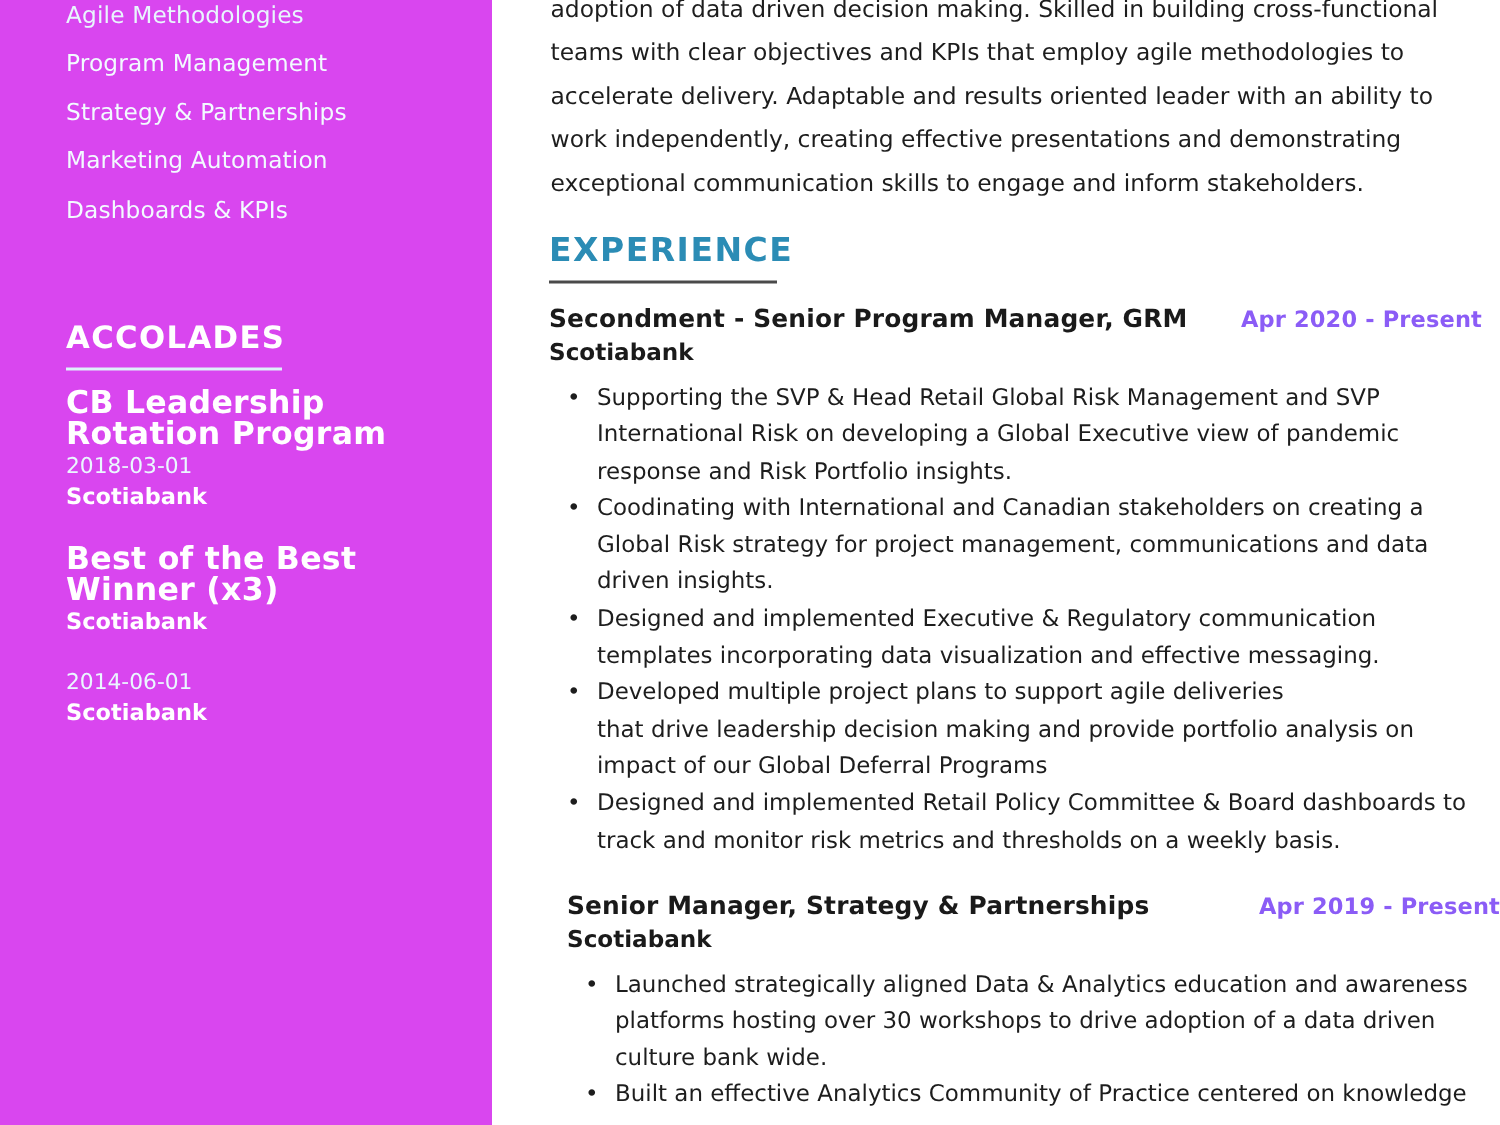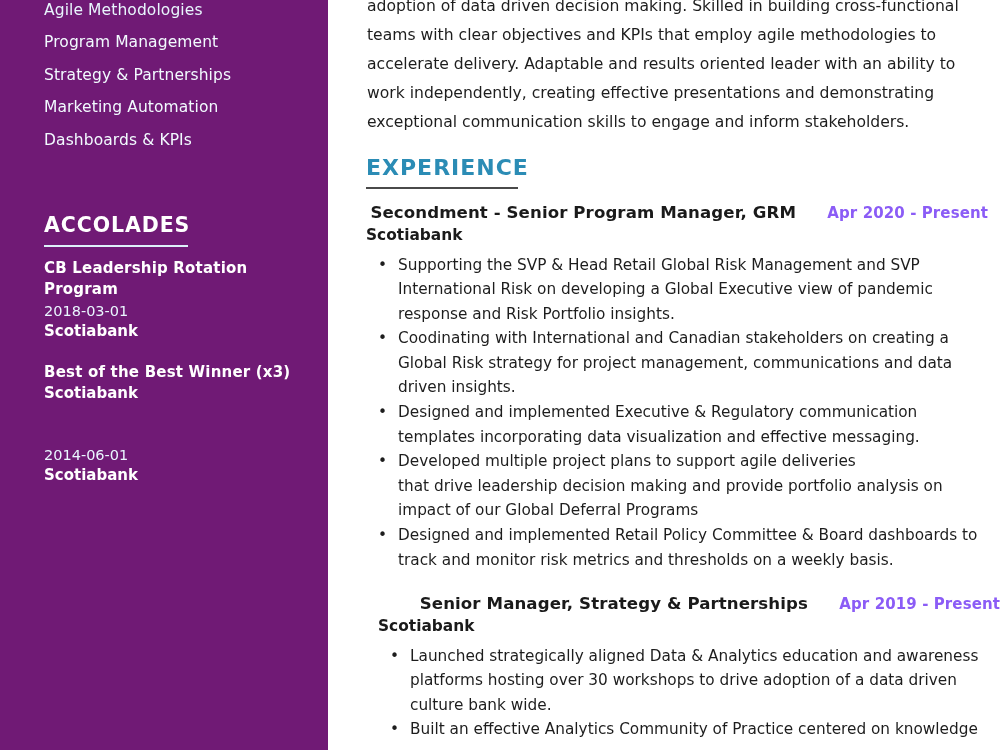--- a/index.html
+++ b/index.html
@@ -15,21 +15,21 @@
     position: relative;
   }
 
   
   #sidebar {
     position: absolute;
     left: 0;
     top: 0;
     width: 328px;
     height: 750px;
-    background: #701a75;
+    background: #d946ef;
     overflow: hidden;
   }
 
   .skill-list {
     position: absolute;
     left: 44px;
     top: -6px;
     width: 270px;
   }
   .skill-item {
@@ -63,21 +63,21 @@
     margin-top: 7px;
   }
 
   .accolade-block {
     position: absolute;
     left: 44px;
     width: 266px;
   }
   .accolade-name {
     color: #ffffff;
-    font-size: 15px;
+    font-size: 21px;
     font-weight: bold;
     line-height: 21px;
     letter-spacing: .2px;
   }
   .accolade-date {
     color: #eaf7ff;
     font-size: 14.5px;
     line-height: 20px;
     margin-top: 1px;
   }
@@ -148,21 +148,20 @@
     min-height: 20px;
   }
   .job-title {
     color: #1a1a1a;
     font-size: 16.6px;
     font-weight: bold;
     line-height: 20.5px;
     letter-spacing: .1px;
     width: 430px;
     white-space: pre-line;
-    text-align: right;
   }
   .job-org {
     color: #1a1a1a;
     font-size: 15.4px;
     font-weight: bold;
     line-height: 20px;
     margin-top: 1px;
   }
   .job-date {
     position: absolute;

